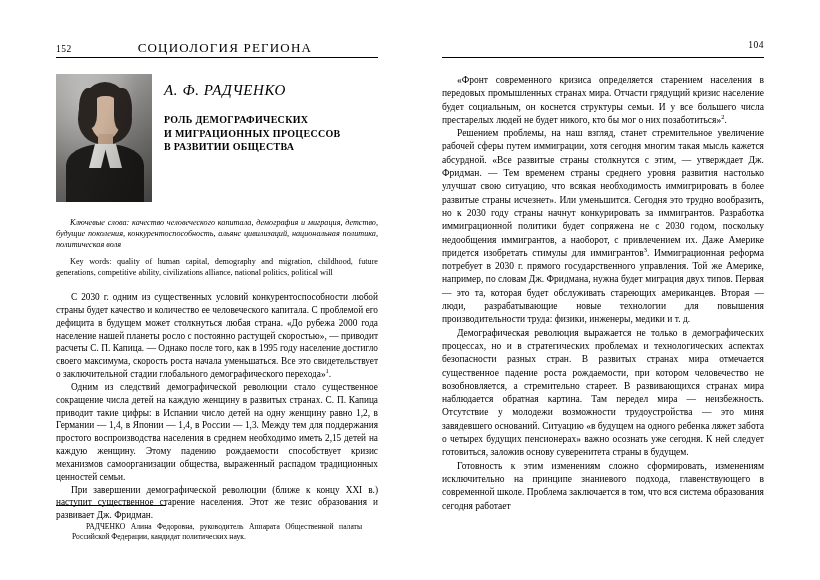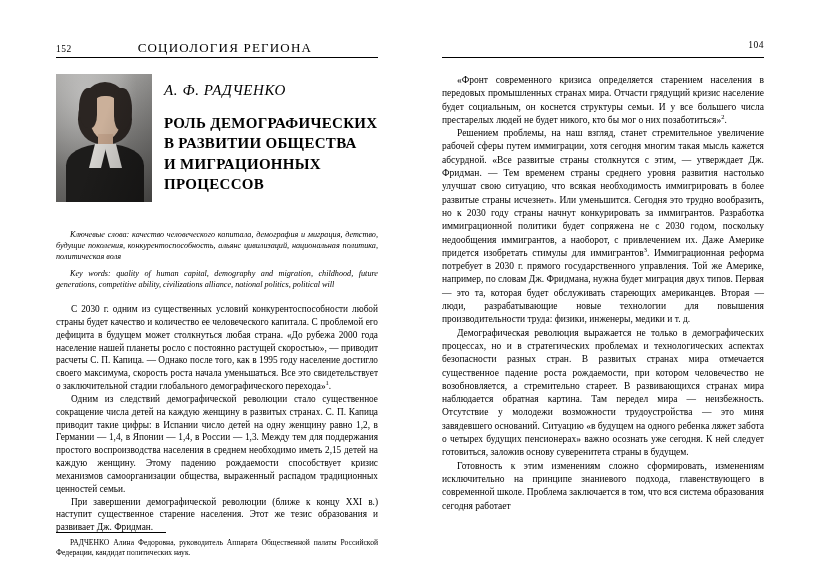--- a/index.html
+++ b/index.html
@@ -149,42 +149,41 @@
     flex: 1;
     padding-top: 8px;
   }
   .author-name {
     font-size: 15px;
     font-style: italic;
     letter-spacing: 0.6px;
     margin-bottom: 14px;
   }
   .article-title {
-    font-size: 15px;
+    font-size: 10px;
     font-weight: bold;
     line-height: 1.35;
     letter-spacing: 0.3px;
     text-transform: uppercase;
   }
   .abstract {
     font-size: 8.2px;
     line-height: 1.32;
     text-align: justify;
-    margin-top: 28px;
+    margin-top: 16px;
     margin-bottom: 12px;
   }
   .abstract p {
     margin: 0 0 7px 0;
     text-indent: 14px;
   }
   .abstract .kw-label {
     font-style: italic;
   }
   .abstract .eng {
-    font-style: italic;
   }
   .body-text p {
     margin: 0;
     font-size: 9.3px;
     line-height: 1.38;
     text-align: justify;
     text-indent: 15px;
     hyphens: auto;
   }
   .body-text.right p {
@@ -201,21 +200,21 @@
     left: 56px;
     right: 28px;
     bottom: 22px;
   }
   .footnote .fn-rule {
     width: 110px;
     border-top: 1px solid #000;
     margin-bottom: 5px;
   }
   .footnote p {
-    margin: 0;
+    margin: 16px;
     font-size: 7.6px;
     line-height: 1.34;
     text-align: justify;
     text-indent: 14px;
   }
 </style>
 </head>
 <body>
 
 <div class="spread">
@@ -238,22 +237,22 @@
         <div class="neck"></div>
         <div class="body"></div>
         <div class="collar-l"></div>
         <div class="collar-r"></div>
         <div class="shadow"></div>
       </div>
       <div class="author-side">
         <div class="author-name">А. Ф. РАДЧЕНКО</div>
         <div class="article-title">
           <div>РОЛЬ ДЕМОГРАФИЧЕСКИХ</div>
+          <div>И МИГРАЦИОННЫХ ПРОЦЕССОВ</div>
           <div>В РАЗВИТИИ ОБЩЕСТВА</div>
-          <div>И МИГРАЦИОННЫХ ПРОЦЕССОВ</div>
         </div>
       </div>
     </div>
 
     <div class="abstract">
       <p class="kw-label">Ключевые слова: качество человеческого капитала, демография и миграция, детство, будущие поколения, конкурентоспособность, альянс цивилизаций, национальная политика, политическая воля</p>
       <p class="eng">Key words: quality of human capital, demography and migration, childhood, future generations, competitive ability, civilizations alliance, national politics, political will</p>
     </div>
 
     <div class="body-text">

